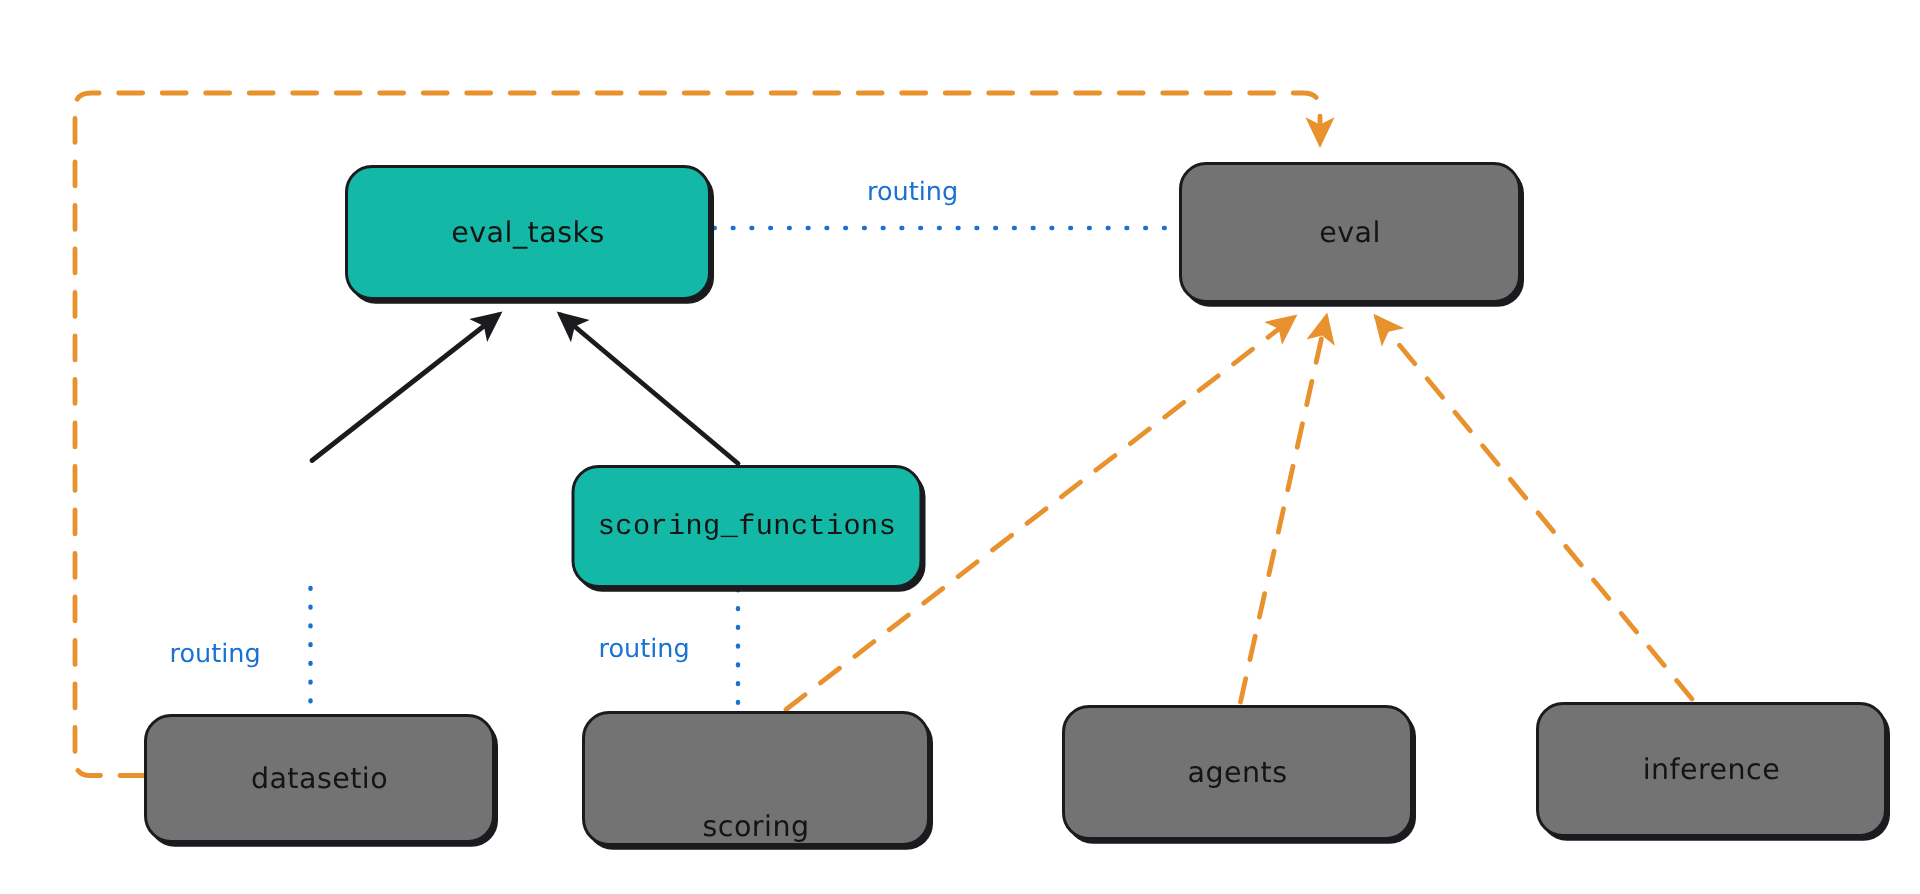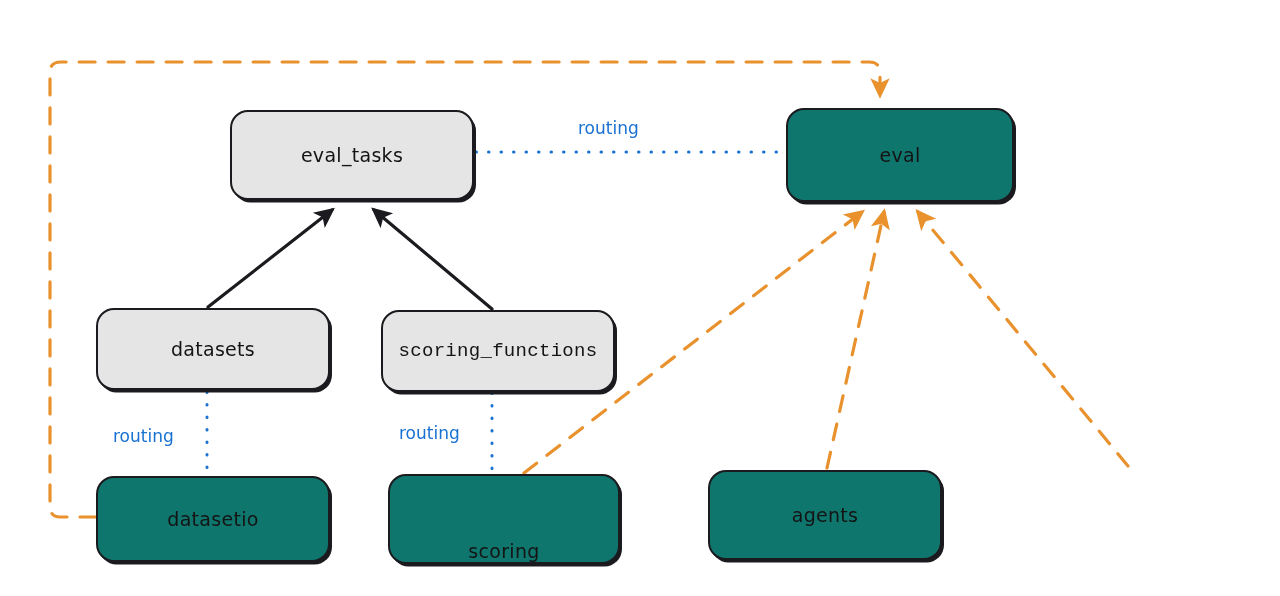--- a/index.html
+++ b/index.html
@@ -32,22 +32,22 @@
     display: flex;
     align-items: center;
     justify-content: center;
     font-family: "DejaVu Sans", sans-serif;
     font-size: 19px;
     color: #141414;
     letter-spacing: 0.3px;
     z-index: 5;
     box-shadow: 2.5px 3px 0 -0.5px #1b1b1f;
   }
-  .node.blue  { background: #e5e5e5; justify-content: center; }
-  .node.green { background: #0f766e; }
+  .node.blue  { background: #14b8a6; justify-content: center; }
+  .node.green { background: #737373; }
   .node-label { pointer-events: none; }
   .edge-label {
     position: absolute;
     font-family: "DejaVu Sans", sans-serif;
     font-size: 17px;
     color: #1971d2;
     z-index: 6;
     white-space: nowrap;
   }
 </style>
@@ -86,40 +86,40 @@
   </svg>
 
   <div class="node blue" style="left:230px; top:110px; width:244px; height:90px;">
     <span class="node-label">eval_tasks</span>
   </div>
 
   <div class="node green" style="left:786px; top:108px; width:228px; height:94px;">
     <span class="node-label">eval</span>
   </div>
 
-  <div class="node blue" style="left:96px; top:308px; width:234px; height:82px;">
-    <span class="node-label">datasets</span>
-  </div>
 
   <div class="node blue" style="left:381px; top:310px; width:234px; height:82px;font-family:Liberation Mono, monospace;">
     <span class="node-label">scoring_functions</span>
   </div>
 
   <div class="node green" style="left:96px; top:476px; width:234px; height:86px;">
     <span class="node-label">datasetio</span>
   </div>
 
   <div class="node green" style="left:388px; top:474px; width:232px; height:90px;align-items:flex-end;">
     <span class="node-label">scoring</span>
   </div>
 
   <div class="node green" style="left:708px; top:470px; width:234px; height:90px;align-items:center;">
     <span class="node-label">agents</span>
   </div>
 
+  <div class="node green" style="left:1024px; top:468px; width:234px; height:90px;">
+    <span class="node-label">inference</span>
+  </div>
 
   <div class="edge-label" style="left:578px; top:118px;">routing</div>
 
   <div class="edge-label" style="left:113px; top:426px;">routing</div>
 
   <div class="edge-label" style="left:399px; top:423px;">routing</div>
 
 </div>
 
 </body></html>

